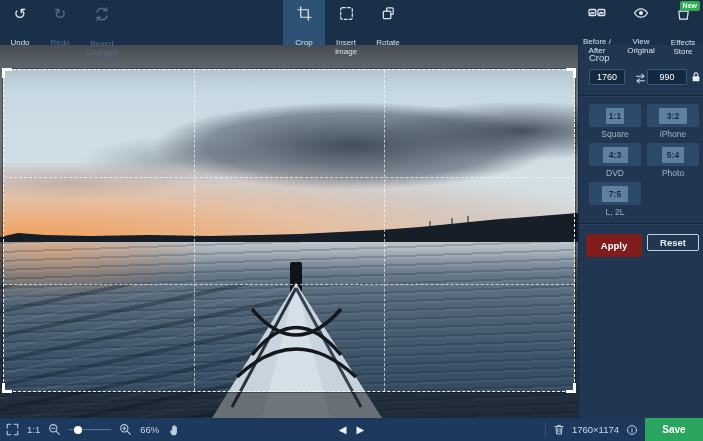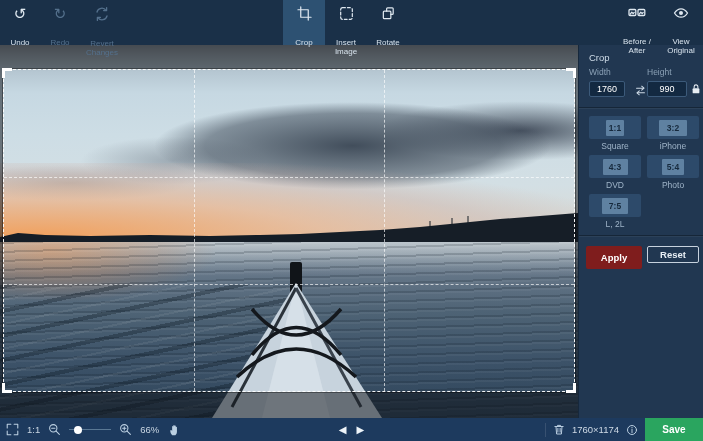--- a/index.html
+++ b/index.html
@@ -206,20 +206,30 @@
       </div>
       <div class="tb-btn wide">
         <span class="tb-icon">
           <svg width="16" height="14" viewBox="0 0 16 14" class="stroke">
             <path d="M1.5 7 C3.5 3.8 6 2.8 8 2.8 C10 2.8 12.5 3.8 14.5 7 C12.5 10.2 10 11.2 8 11.2 C6 11.2 3.5 10.2 1.5 7 Z"></path>
             <circle cx="8" cy="7" r="2" fill="currentColor" stroke="none"></circle>
           </svg>
         </span>
         <span class="tb-label">View Original</span>
       </div>
+      <div class="tb-btn effects-wrap">
+        <span class="badge-new">New</span>
+        <span class="tb-icon">
+          <svg width="15" height="15" viewBox="0 0 16 16" class="stroke">
+            <path d="M3 5.5 h10 l-1 8.5 H4 Z"></path>
+            <path d="M5.5 5.5 V4.5 a2.5 2.5 0 0 1 5 0 v1"></path>
+          </svg>
+        </span>
+        <span class="tb-label">Effects Store</span>
+      </div>
     </div>
   </div>
 
   <div class="canvas">
     <div class="photo">
       <div class="sky"></div>
       <div class="clouds"></div>
       <div class="sunset"></div>
       <svg class="scene" width="578" height="373" viewBox="0 0 578 373">
         <polygon points="0,192 18,188 45,190 90,191 150,190 210,191 260,190 300,189 300,197 0,197" fill="#151d26"></polygon>
@@ -258,24 +268,20 @@
       <div class="handle h-tl"></div>
       <div class="handle h-tr"></div>
       <div class="handle h-bl"></div>
       <div class="handle h-br"></div>
     </div>
   </div>
 
   <div class="sidebar">
     <div class="sb-title">Crop</div>
 
-    <div class="dim-labels">
-      <span class="wl">Width</span>
-      <span class="hl">Height</span>
-    </div>
     <div class="dim-row">
       <input class="dim-input w-in" value="1760" style="">
       <span class="swap-ic">
         <svg width="11" height="13" viewBox="0 0 14 16" class="stroke">
           <path d="M2 5 h9"></path>
             <path d="M8.5 2.5 L11.5 5 L8.5 7.5"></path>
           <path d="M12 11 h-9"></path>
             <path d="M5.5 8.5 L2.5 11 L5.5 13.5"></path>
         </svg>
       </span>

